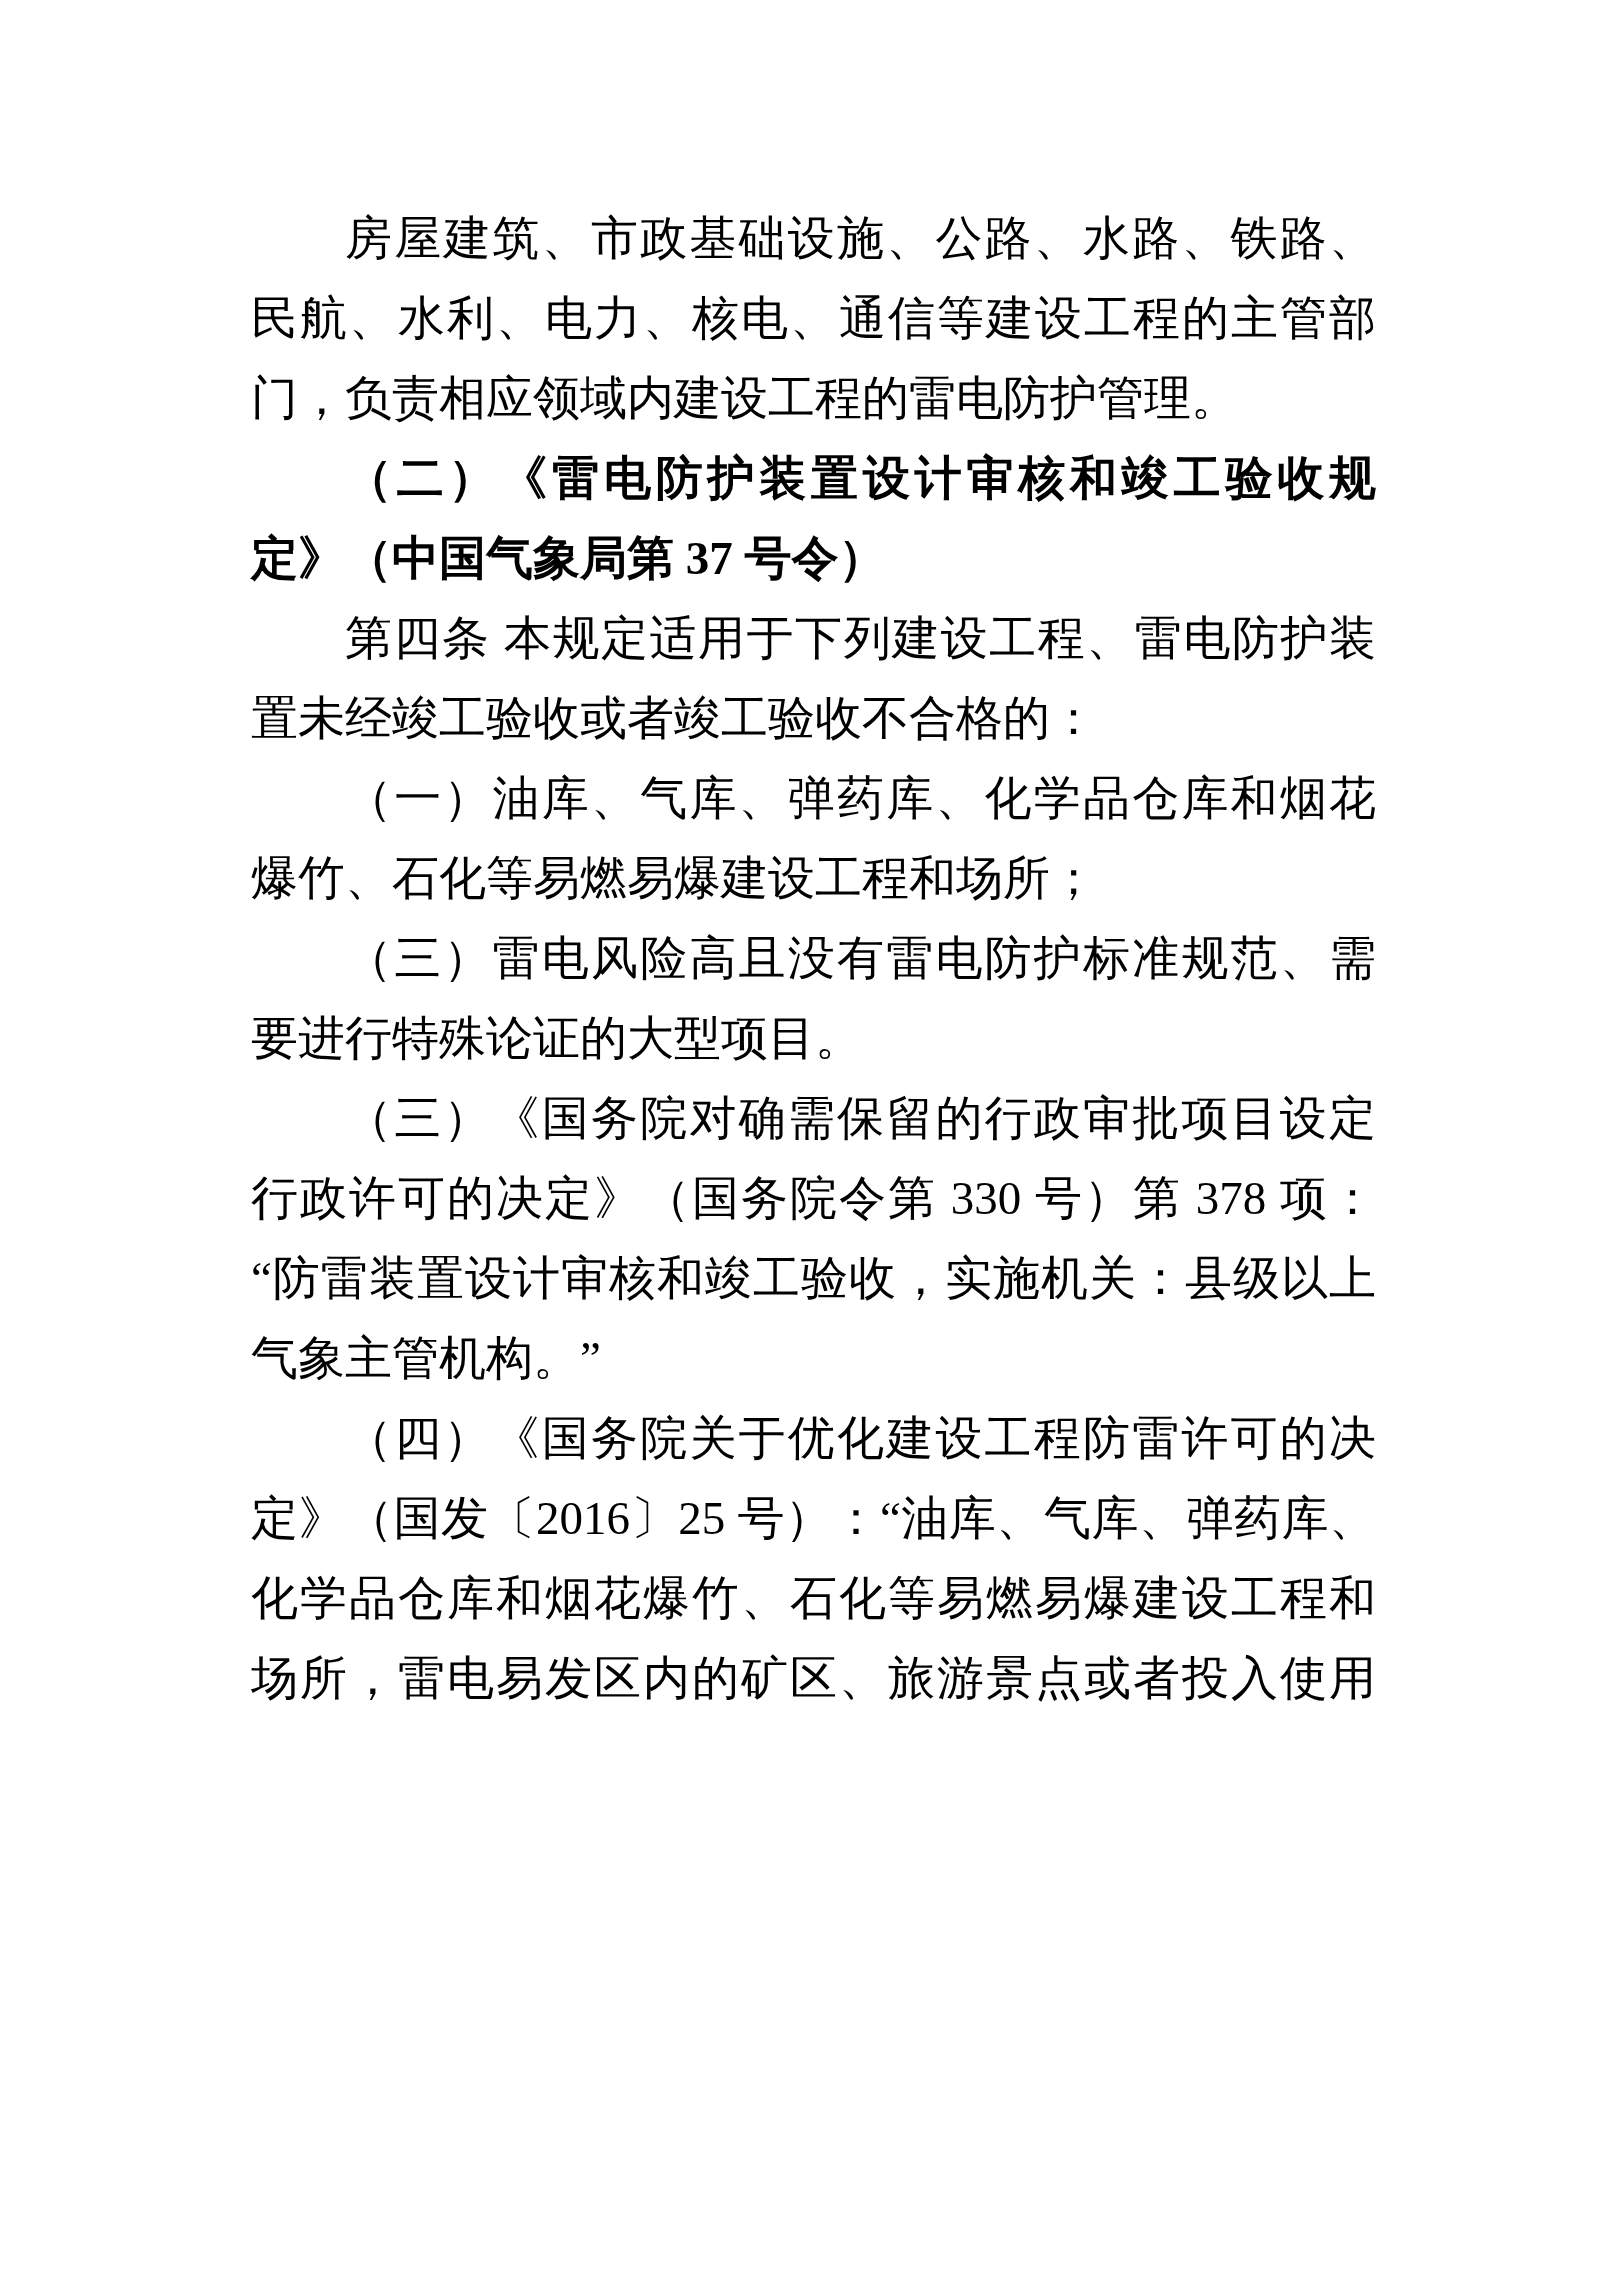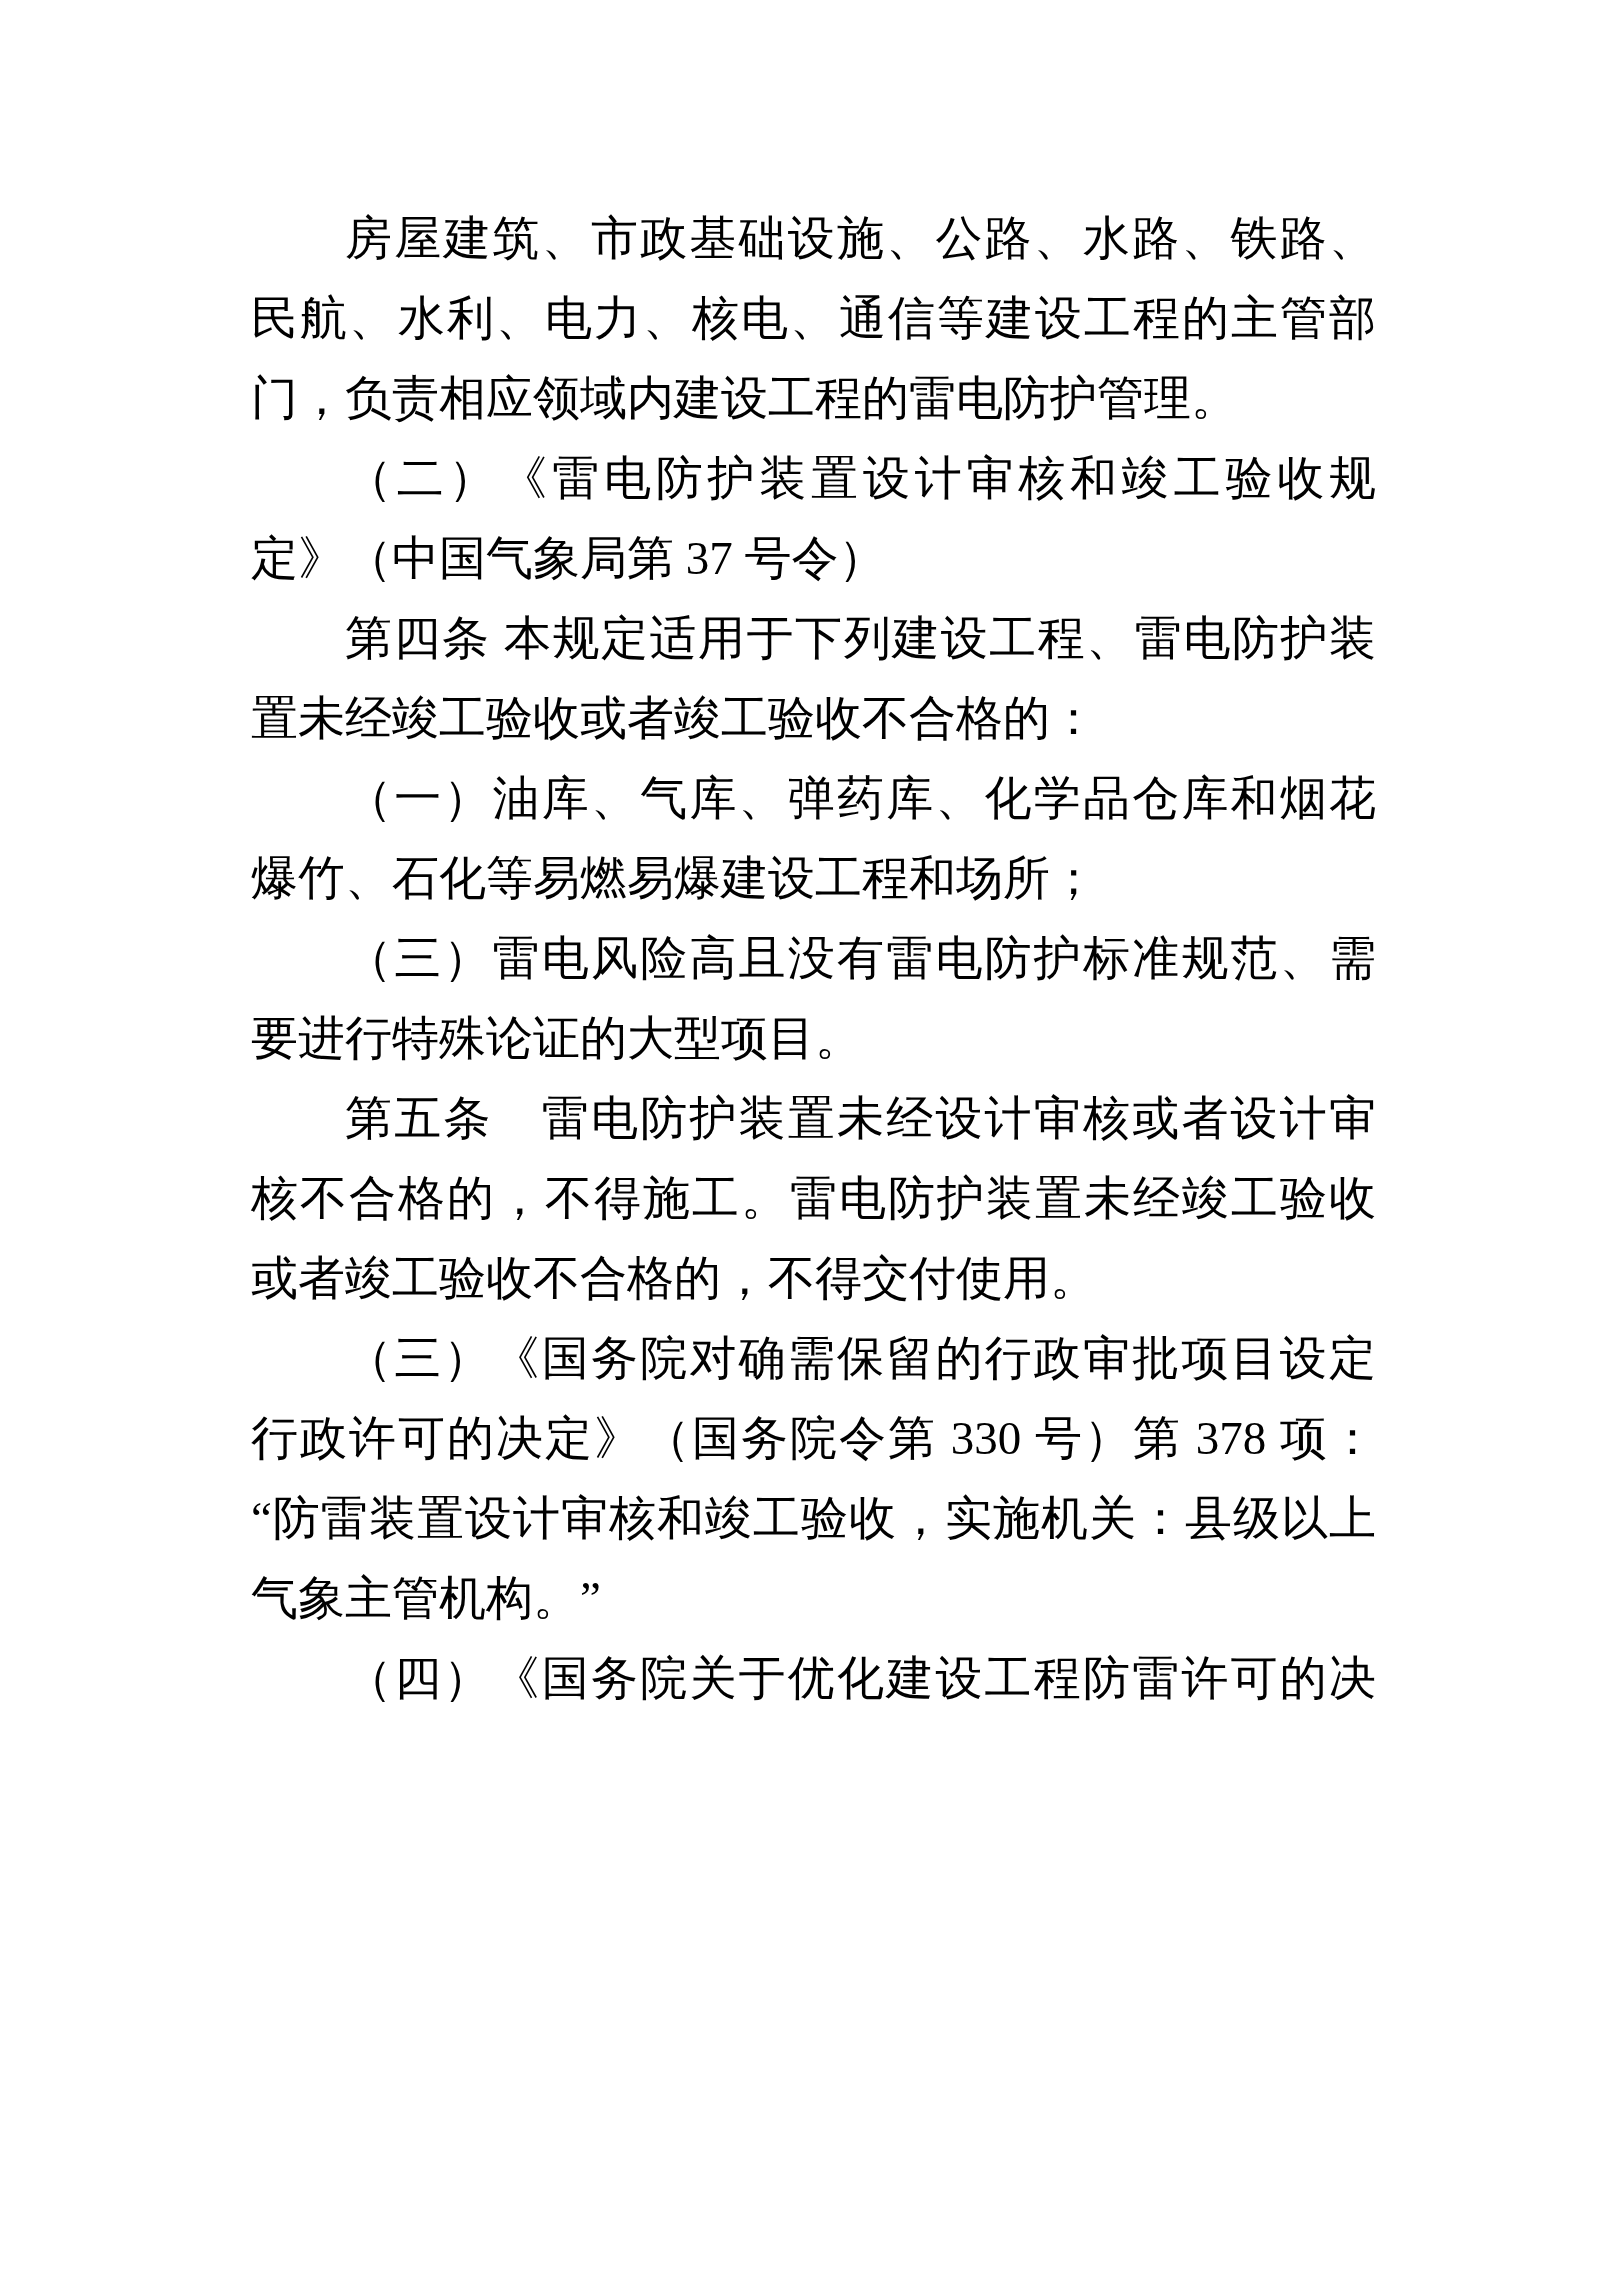--- a/index.html
+++ b/index.html
@@ -27,21 +27,21 @@
     text-align: justify;
     text-justify: inter-character;
     color: #000000;
   }
   .para {
     margin: 0;
     padding: 0;
     text-indent: 2em;
   }
   .bold {
-    font-weight: normal;
+    font-weight: bold;
   }
   .page-number {
     position: absolute;
     top: 2127px;
     left: 0;
     width: 1623px;
     text-align: center;
     font-size: 33px;
     line-height: 36px;
     color: #000000;
@@ -58,21 +58,20 @@
 
     <p class="para bold"><span>（二）《雷电防护装置设计审核和竣工验收规定》（中国气象局第 37 号令）</span></p>
 
     <p class="para"><span>第四条 本规定适用于下列建设工程、雷电防护装置未经竣工验收或者竣工验收不合格的：</span></p>
 
     <p class="para"><span>（一）油库、气库、弹药库、化学品仓库和烟花爆竹、石化等易燃易爆建设工程和场所；</span></p>
 
 
     <p class="para"><span>（三）雷电风险高且没有雷电防护标准规范、需要进行特殊论证的大型项目。</span></p>
 
-    <p class="para"><span class="bold">第五条</span><span>　雷电防护装置未经设计审核或者设计审核不合格的，不得施工。雷电防护装置未经竣工验收或者竣工验收不合格的，不得交付使用。</span></p>
 
     <p class="para"><span>（三）《国务院对确需保留的行政审批项目设定行政许可的决定》（国务院令第 330 号）第 378 项：“防雷装置设计审核和竣工验收，实施机关：县级以上气象主管机构。”</span></p>
 
     <p class="para"><span>（四）《国务院关于优化建设工程防雷许可的决定》（国发〔2016〕25 号）：“油库、气库、弹药库、化学品仓库和烟花爆竹、石化等易燃易爆建设工程和场所，雷电易发区内的矿区、旅游景点或者投入使用的建（构）筑物、设施等需要</span></p>
 
   </div>
 
   <div class="page-number">2</div>
 
 </div>

